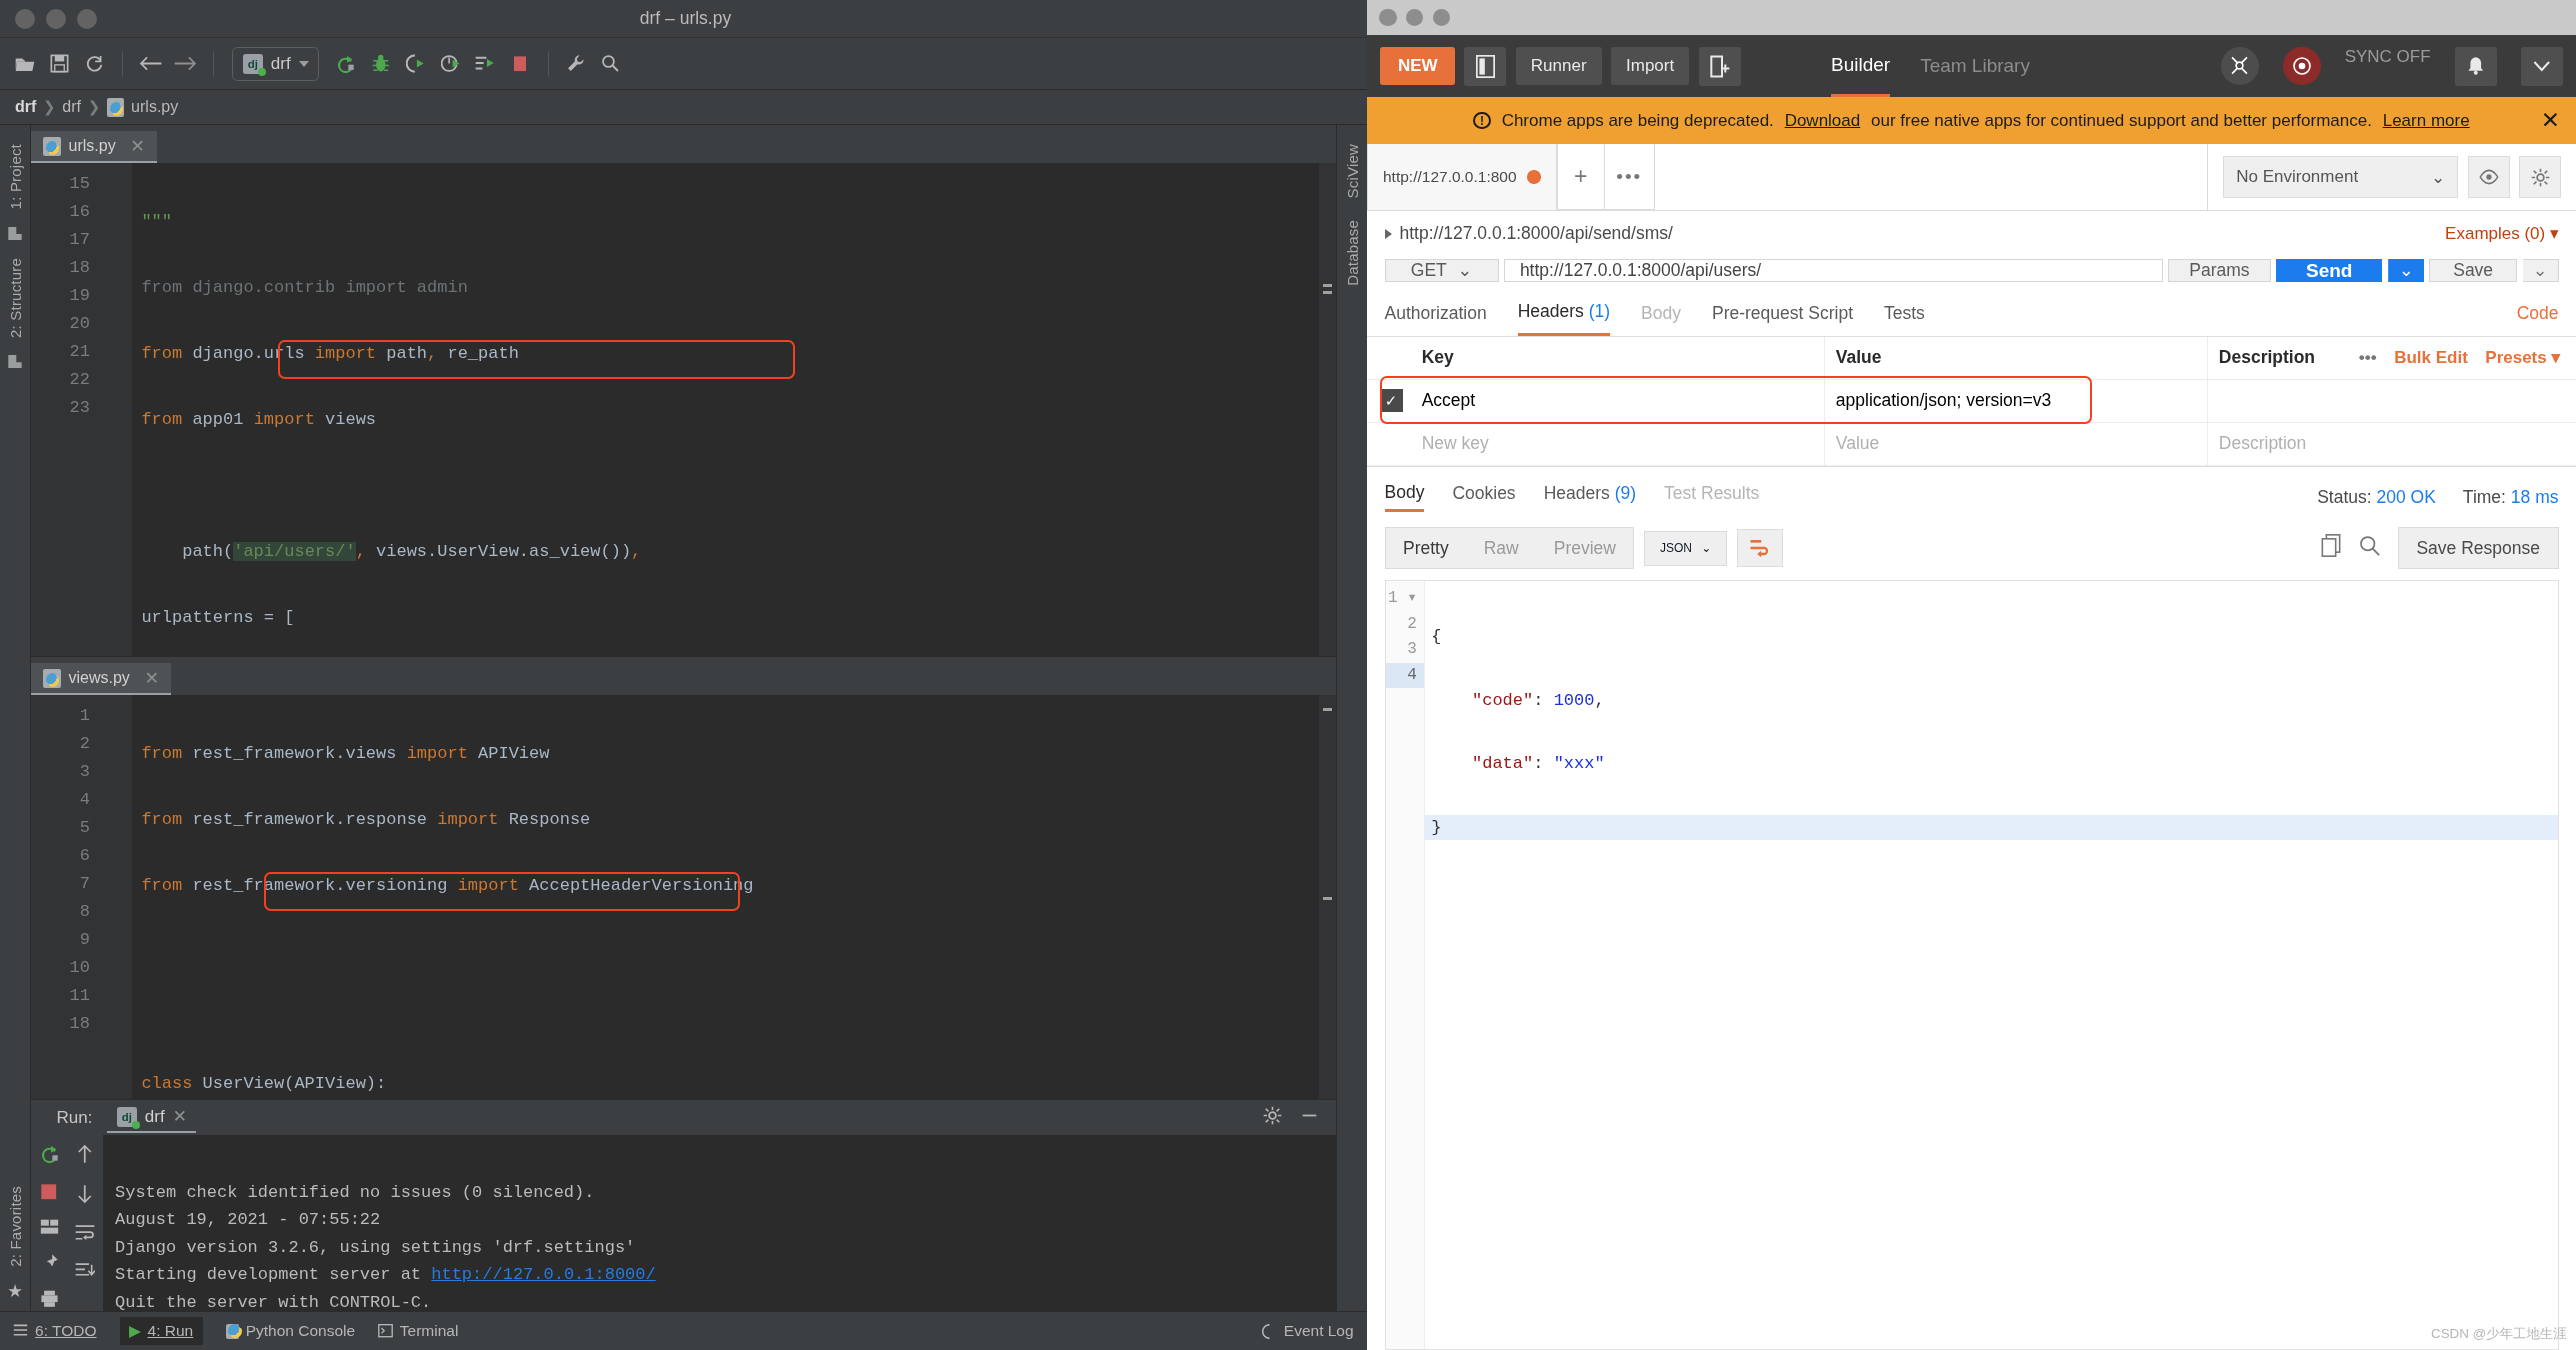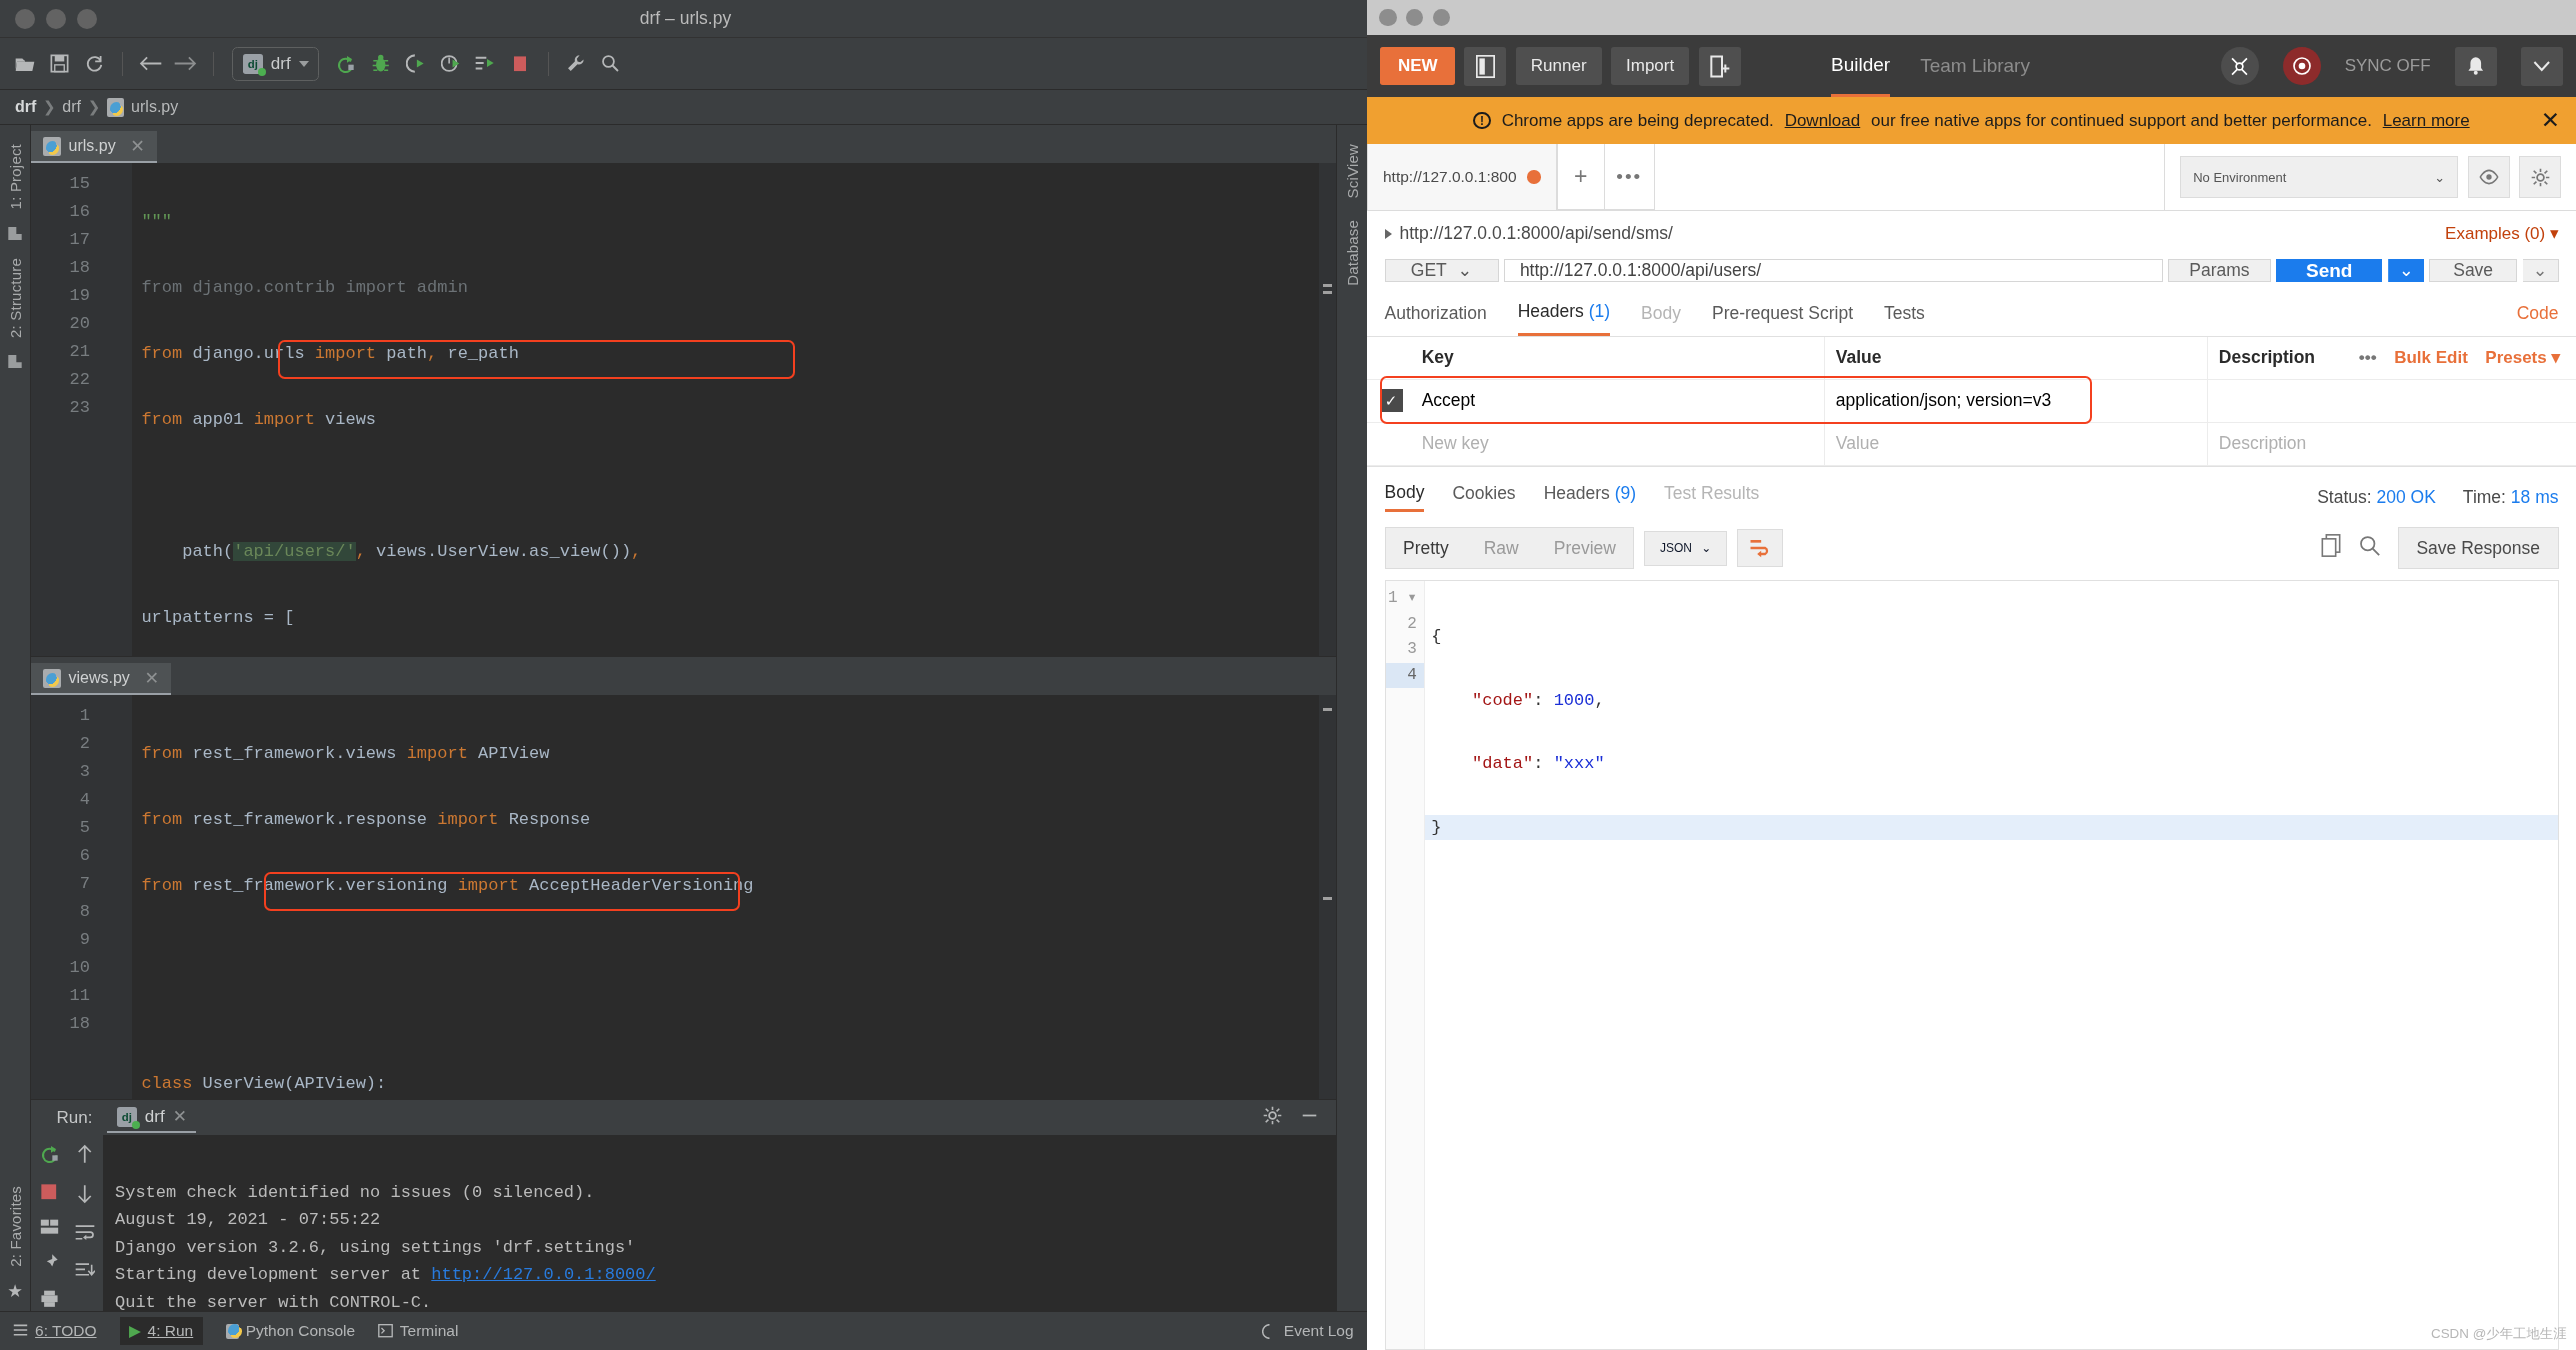--- a/index.html
+++ b/index.html
@@ -179,21 +179,21 @@
     padding: 9.4px 17.5px; border-radius:2.7px;
   }
   .pm-btn {
     background:#4f4f4f; color:#e9e9e9; font-size:17px;
     padding: 9.4px 15px; border-radius:2.7px; display:flex; align-items:center;
   }
   .pm-iconbtn { background:#4f4f4f; border-radius:2.7px; width:42px; height:39px; display:flex;align-items:center;justify-content:center;}
   .pm-tabs { display:flex; gap:30px; margin-left: 81px; height: 62px; align-items:center; }
   .pm-tab { color:#8c8c8c; font-size:19px; height:62px; display:flex; align-items:center; }
   .pm-tab.active { color:#fff; border-bottom:3.4px solid #e8703a; }
-  .pm-header-right { margin-left:auto; display:flex; align-items:center; gap: 24px; }
+  .pm-header-right { margin-left:auto; display:flex; align-items:flex-start; gap: 24px; }
   .circ { width:38px;height:38px;border-radius:50%; background:#4d4d4d; display:flex;align-items:center;justify-content:center;}
   .circ.red { background:#8d2b2b; }
   .sync-off { color:#9b9b9b; font-size:17px; }
 
   .pm-banner {
     background:#f0a030; height: 47px; display:flex; align-items:center;
     justify-content:center; gap: 10.8px; color:#1c1c1c; font-size:17px; position:relative;
   }
   .pm-banner .warnicon {
     width:17.5px;height:17.5px;border-radius:50%;border:2px solid #1c1c1c;
@@ -205,23 +205,23 @@
   .req-tab {
     border:0.7px solid #dcdcdc; border-top:none; border-bottom:none;
     display:flex; align-items:center; gap:10.8px; padding: 0 15px; font-size:15.5px; color:#4a4a4a;
     background:#f7f7f7;
   }
   .dot-orange { width:13.4px;height:13.4px;border-radius:50%;background:#e8703a; }
   .tab-plus { border:0.7px solid #dcdcdc; border-top:none; width:48px; display:flex;align-items:center;justify-content:center; font-size:23px;color:#777; }
   .tab-dots { border:0.7px solid #dcdcdc; border-top:none; border-left:none; width:50px; display:flex;align-items:center;justify-content:center; color:#777; letter-spacing:2px; font-size:19px;}
   .subbar-right { margin-left:auto; display:flex; align-items:center; gap:9.4px; padding-right:15px; border-left:0.7px solid #dcdcdc; padding-left:15px;}
   .env-select {
-    background:#efefef; border:0.7px solid #dcdcdc; width: 278px; height: 42px;
+    background:#efefef; border:0.7px solid #dcdcdc; width: 235px; height: 42px;
     display:flex; align-items:center; justify-content:space-between; padding: 0 12px;
-    font-size:13px; color:#555;
+    font-size:17px; color:#555;
   }
   .sq-btn { background:#efefef; border:0.7px solid #dcdcdc; width:42px;height:42px;display:flex;align-items:center;justify-content:center;color:#777;}
 
   .pm-urlrow { padding: 12px 17.5px 0 17.5px; display:flex; align-items:flex-end; }
   .url-breadcrumb { color:#4a4a4a; font-size:17.5px; display:flex; align-items:center; gap:8px;}
   .tri { width:0;height:0;border-top:5.4px solid transparent;border-bottom:5.4px solid transparent;border-left:7.4px solid #666; }
   .examples { margin-left:auto; color:#c2410c; font-size:17px; }
 
   .pm-reqline { display:flex; padding: 15px 17.5px 0 17.5px; align-items:stretch; gap: 5.4px;}
   .method-box {

